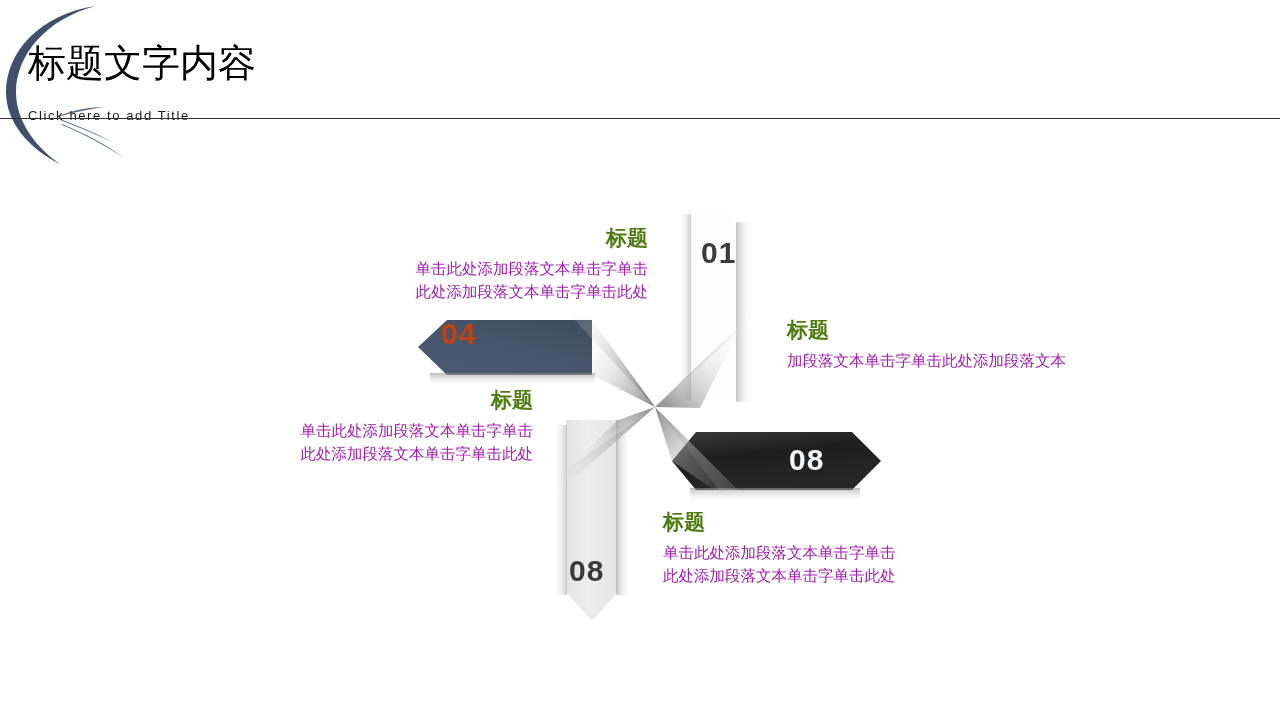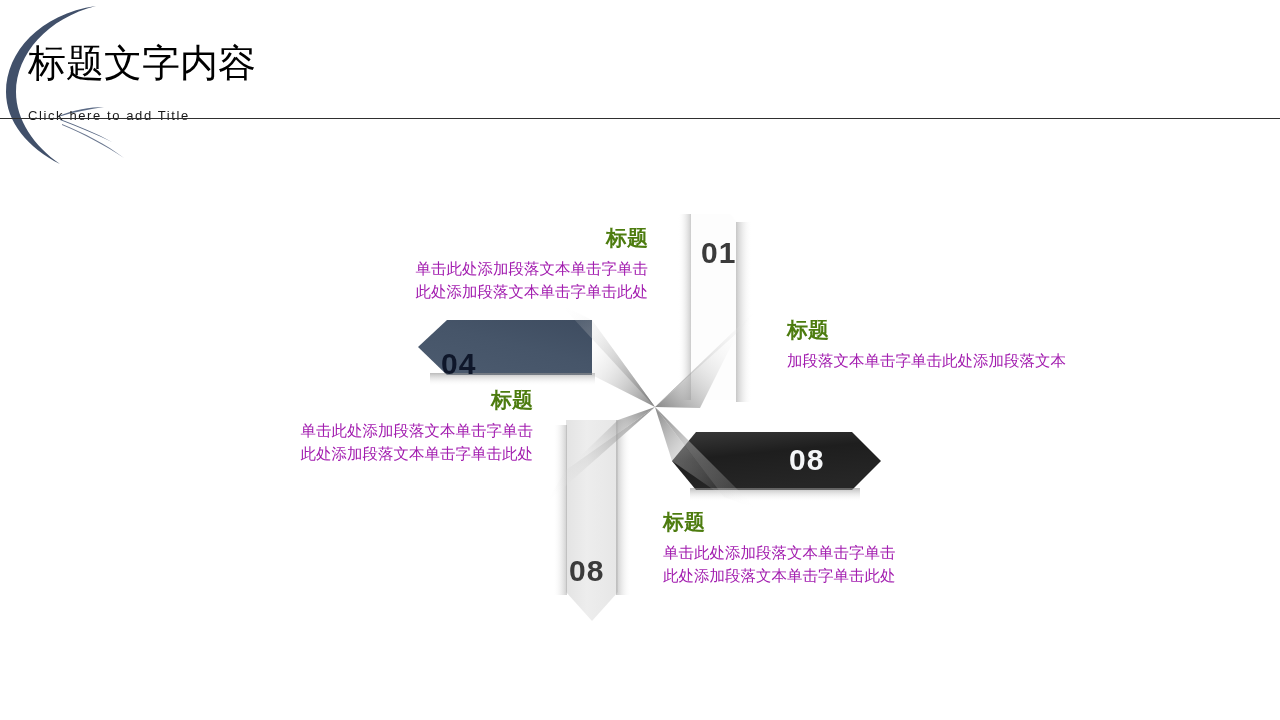--- a/index.html
+++ b/index.html
@@ -91,22 +91,22 @@
     top: 443px;
     color: #f4f6f8;
   }
   #num-03 {
     left: 569px;
     top: 554px;
     color: #3b3b3b;
   }
   #num-04 {
     left: 441px;
-    top: 347px;
-    color: #0f172a;
+    top: 317px;
+    color: #c2410c;
   }
 
   
   .block-heading {
     font-size: 21px;
     font-weight: 700;
     color: #4d7c0f;
     line-height: 1.1;
     white-space: nowrap;
   }

